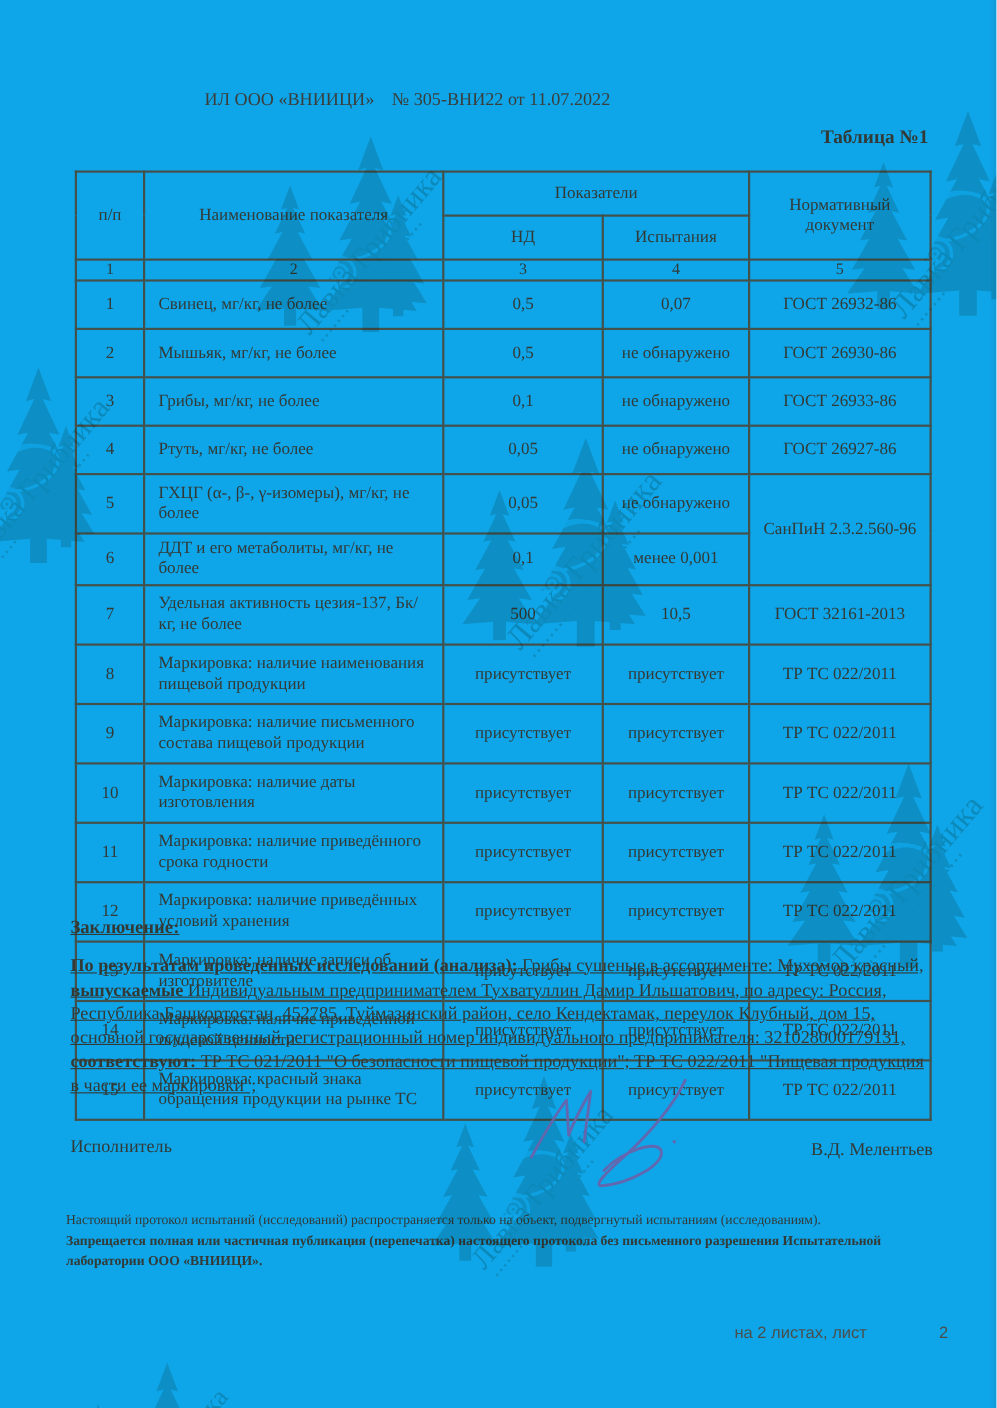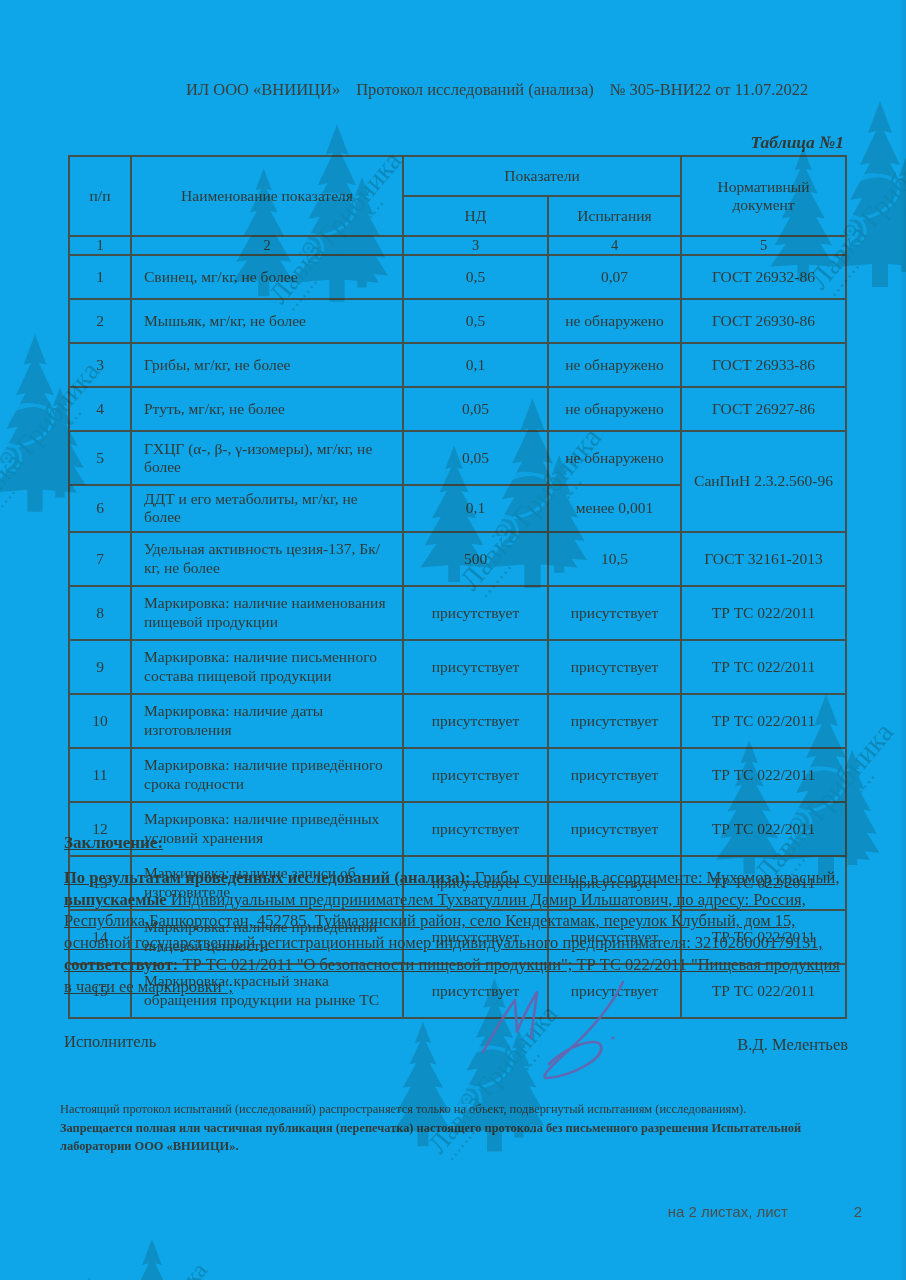--- a/index.html
+++ b/index.html
@@ -12,21 +12,21 @@
   .page{
     position:relative;width:906px;height:1280px;overflow:hidden;
     background:#0ea5e9;
     font-family:"Liberation Serif", serif;
     color:var(--ink);
   }
   .edge-shade{position:absolute;right:0;top:0;width:7px;height:100%;background:linear-gradient(to right,rgba(0,0,0,0),rgba(0,0,0,.07));}
 
   
   .doc-header{position:absolute;top:80px;left:186px;display:flex;gap:16px;font-size:16.5px;white-space:nowrap;color:#3a3f3b;}
-  .table-caption{position:absolute;top:132px;right:62px;font-size:17.5px;font-weight:bold;font-style:italic;}
+  .table-caption{position:absolute;top:114px;right:62px;font-size:17.5px;font-weight:bold;}
 
   
   table.results{
     position:absolute;top:155px;left:68px;width:777px;
     border-collapse:collapse;table-layout:fixed;
     font-size:15.5px;color:var(--ink);
   }
   table.results col.c1{width:62px;}
   table.results col.c2{width:272px;}
   table.results col.c3{width:145px;}
@@ -110,21 +110,20 @@
     </svg>
   <svg class="wm" style="left:392px;top:972px;width:205px;height:225px" viewBox="0 0 220 240">
       <use href="#wm-art"></use>
     </svg>
   <svg class="wm" style="left:62px;top:1232px;width:180px;height:200px" viewBox="0 0 220 240">
       <use href="#wm-art"></use>
     </svg>
 
   <div class="doc-header">
     <span>ИЛ ООО «ВНИИЦИ»</span>
-    <span>Протокол исследований (анализа)</span>
     <span>№ 305-ВНИ22 от 11.07.2022</span>
   </div>
   <div class="table-caption">Таблица №1</div>
 
   <table class="results">
     <colgroup>
         <col class="c1">
         <col class="c2">
         <col class="c3">
         <col class="c4">

